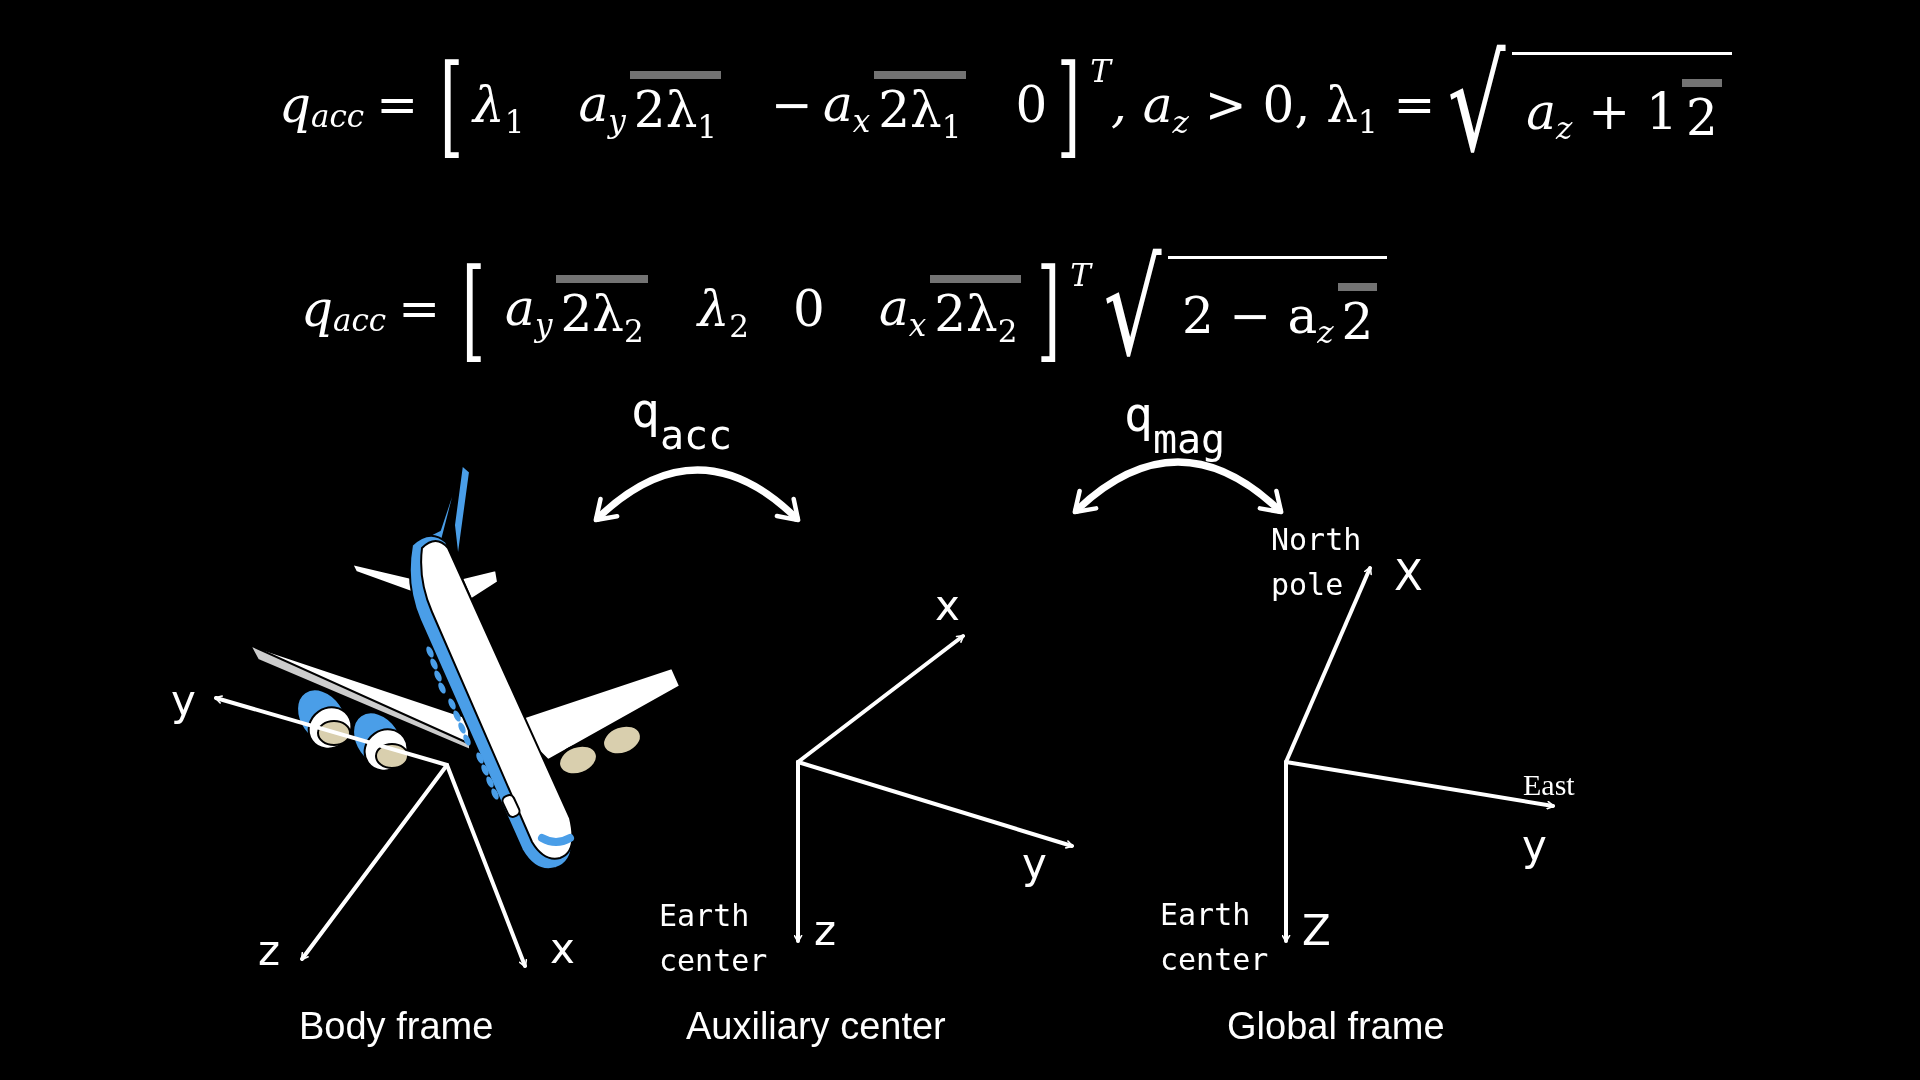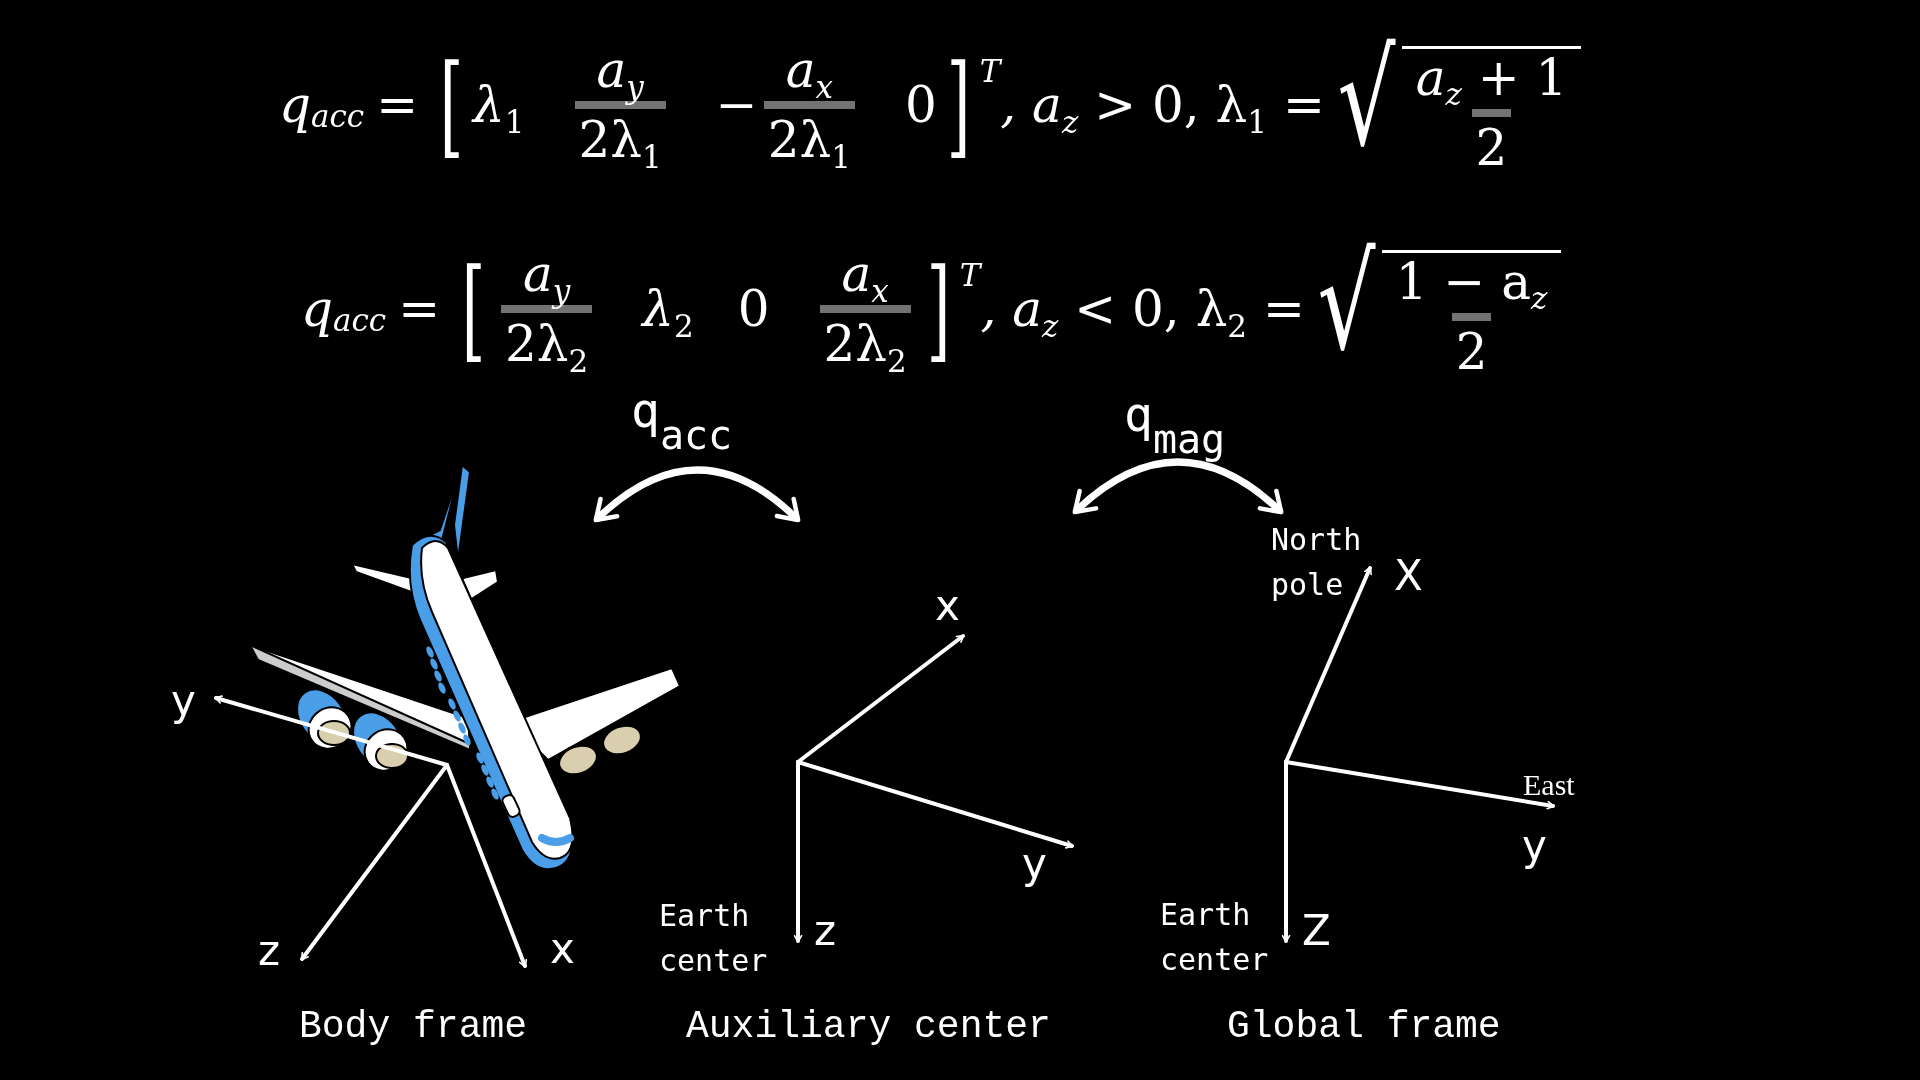--- a/index.html
+++ b/index.html
@@ -1,34 +1,34 @@
 <!DOCTYPE html>
 <html><head>
 <meta charset="utf-8">
 <style>
   html, body { margin:0; padding:0; background:#000; }
   body { width:1920px; height:1080px; position:relative; overflow:hidden; color:#fff; }
   .math { position:absolute; font-family:"DejaVu Serif", serif; color:#fff; white-space:nowrap; display:flex; align-items:center; }
   .math .it { font-style:italic; }
   .math .sub { font-size:0.62em; position:relative; top:0.35em; }
   .math .sup { font-size:0.62em; position:relative; top:-1.1em; font-style:italic; }
-  .frac { display:inline-flex; flex-direction:column; align-items:center; margin:0 6px; vertical-align:middle; }
+  .frac { display:inline-flex; flex-direction:row; align-items:center; margin:0 6px; vertical-align:middle; }
   .frac .num { padding:0 4px 2px; }
   .frac .den { border-top:8px solid #737373; padding:2px 4px 0; }
   .bracket { font-size:2.2em; font-weight:100; line-height:1; transform:scaleX(0.55); display:inline-block; }
   .gap { display:inline-block; width:44px; }
   .gap-s { display:inline-block; width:12px; }
   .sqrt { display:inline-flex; align-items:stretch; }
   .sqrt .rad { font-size:2.6em; line-height:1; transform:scaleX(0.7); display:inline-block; margin-right:-6px; }
   .sqrt .body { border-top:3px solid #fff; padding:0 4px; display:flex; align-items:center;margin-top:12px; }
   .q-lbl { font-family:"DejaVu Sans Mono", monospace; position:absolute; color:#fff; font-size:48px; line-height:1; }
   .q-lbl .s { font-size:40px; position:relative; top:22px; }
   .axis-lbl { position:absolute; font-family:"DejaVu Sans", sans-serif; color:#fff; font-size:42px; line-height:1; }
   .note { position:absolute; font-family:"DejaVu Sans Mono", monospace; color:#fff; font-size:30px; line-height:45px; }
-  .caption { position:absolute; font-family:Liberation Mono, monospace; color:#fff; font-size:38px; top:1005px; }
+  .caption { position:absolute; font-family:Liberation Sans, sans-serif; color:#fff; font-size:38px; top:1005px; }
   svg.overlay { position:absolute; left:0; top:0; }
 </style>
 </head>
 <body>
 
 <div class="math" style="left:279px; top:40px; height:130px; font-size:50px;">
   <span class="it">q</span>
     <span class="sub it">acc</span>
   <span class="gap-s"></span>
     <span>=</span>
@@ -77,26 +77,25 @@
   <span><span class="it">λ</span><span class="sub">2</span></span>
   <span class="gap"></span>
   <span>0</span>
   <span class="gap"></span>
   <span class="frac">
     <span class="num"><span class="it">a</span><span class="sub it">x</span></span>
     <span class="den"><span>2λ</span><span class="sub">2</span></span>
   </span>
   <span class="bracket">]</span>
   <span class="sup">T</span>
-  <span><span class="it">, a</span><span class="sub it">z</span><span> &lt; 0, λ</span><span class="sub">2</span><span> = </span></span>
   <span class="sqrt">
     <span class="rad">√</span>
     <span class="body">
       <span class="frac">
-        <span class="num"><span>1 − a</span><span class="sub it">z</span></span>
+        <span class="num"><span>2 − a</span><span class="sub it">z</span></span>
         <span class="den">2</span>
       </span>
     </span>
   </span>
 </div>
 
 <div class="q-lbl" style="left:631px; top:386px;">
   <span>q</span><span class="s">acc</span>
 </div>
 <div class="q-lbl" style="left:1124px; top:390px;">

